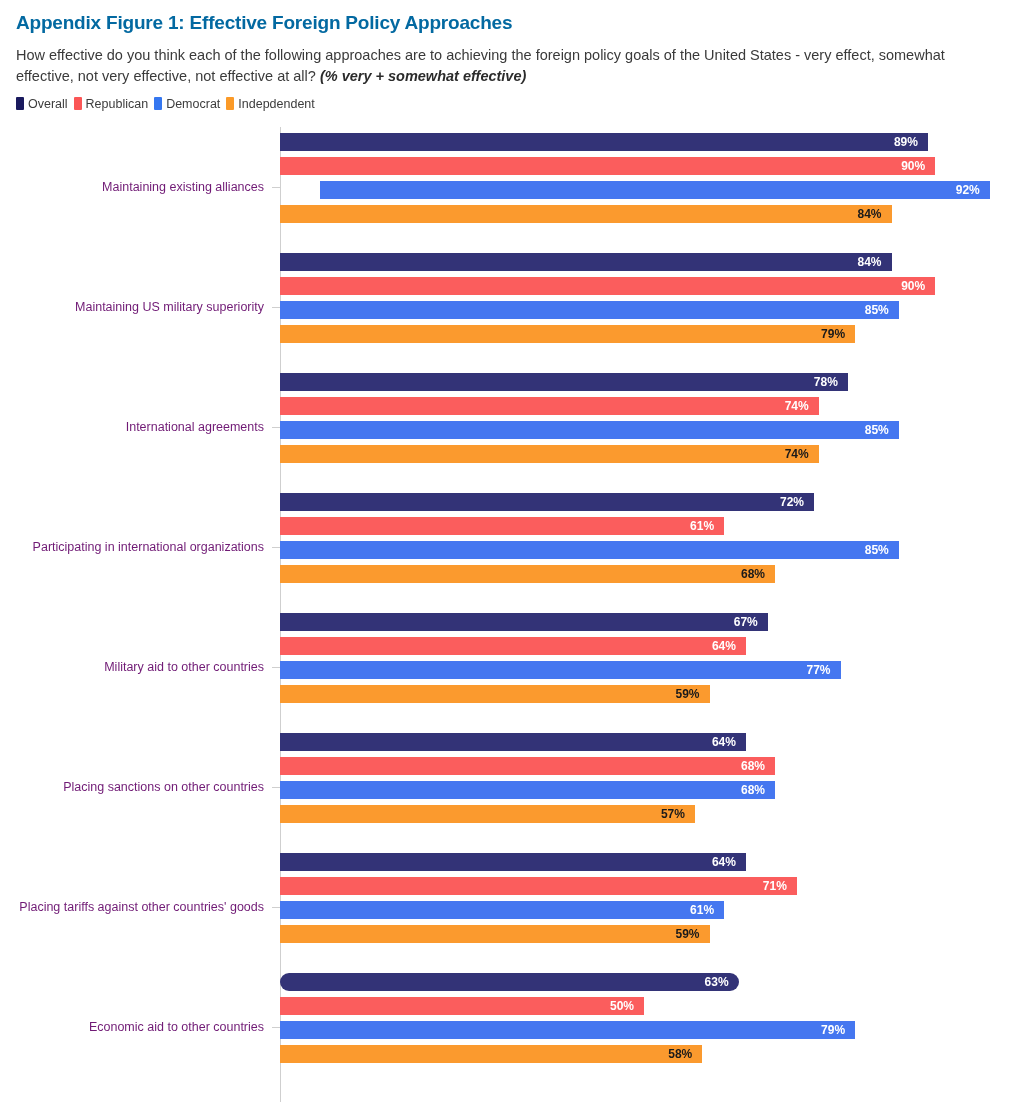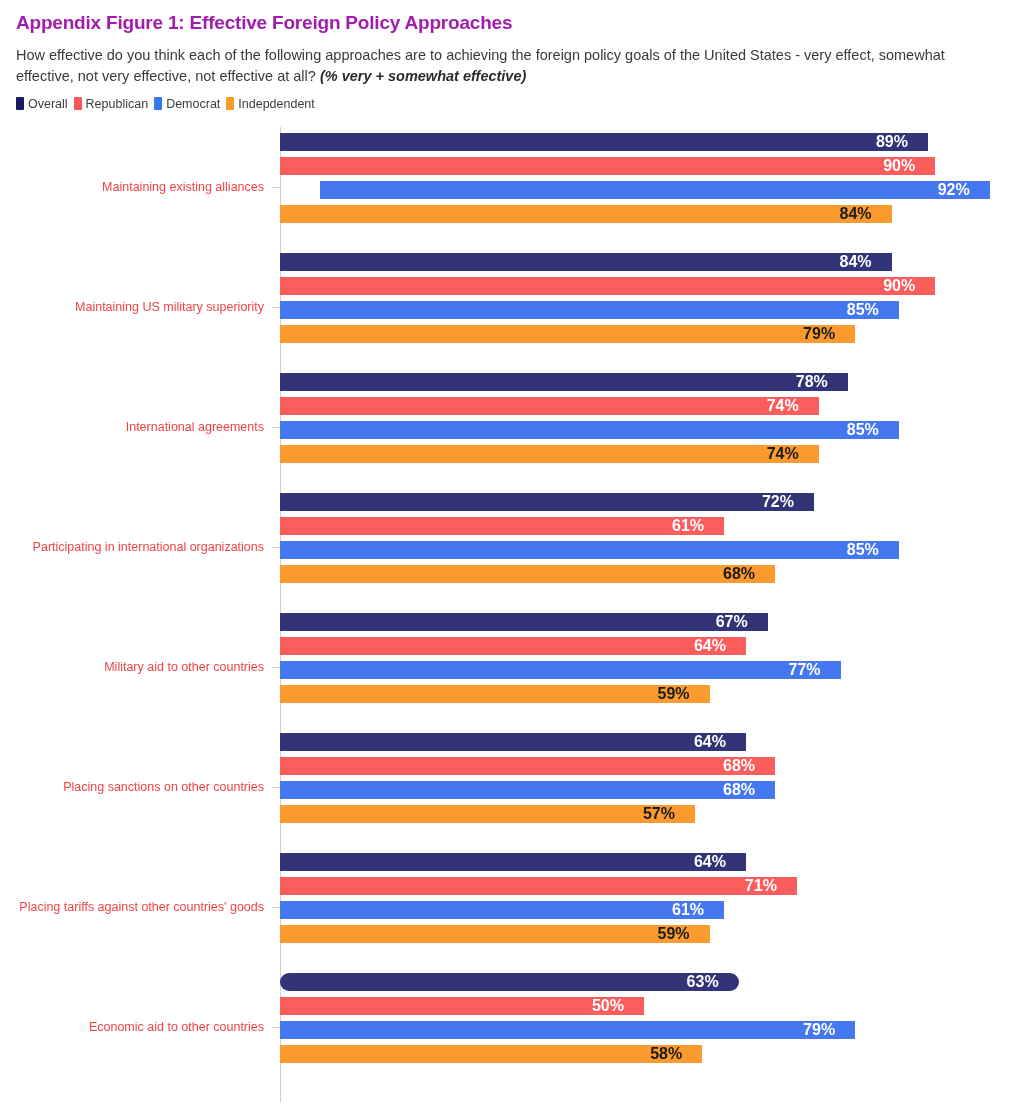--- a/index.html
+++ b/index.html
@@ -17,21 +17,21 @@
     position: relative;
   }
 
   
   .header {
     padding: 12px 16px 0 16px;
   }
   .chart-title {
     font-size: 19px;
     font-weight: bold;
-    color: #a21caf;
+    color: #0369a1;
     letter-spacing: -0.2px;
     margin: 0 0 10px 0;
     line-height: 1.2;
   }
   .chart-subtitle {
     font-size: 14.5px;
     font-weight: normal;
     color: #3a3a3a;
     line-height: 1.45;
     margin: 0;
@@ -90,21 +90,21 @@
   .group {
     position: relative;
     height: 120px;
   }
   .cat-label {
     position: absolute;
     right: 756px;           
     top: 50%;
     transform: translateY(-50%);
     font-size: 12.5px;
-    color: #ef4444;
+    color: #701a75;
     text-align: left;
     white-space: nowrap;
   }
   .cat-tick {
     position: absolute;
     left: 272px;
     top: 50%;
     width: 8px;
     height: 1px;
     background: #cfcfcf;
@@ -119,24 +119,24 @@
     height: 18px;
     margin-bottom: 6px;
   }
   .bar {
     height: 18px;
     position: relative;
     display: block;
   }
   .bar-value {
     position: absolute;
-    right: 20px;
+    right: 10px;
     top: 50%;
     transform: translateY(-50%);
-    font-size: 16px;
+    font-size: 12px;
     font-weight: bold;
     white-space: nowrap;
     line-height: 1;
     text-align: center;
   }
   .v-light { color: #ffffff; }
   .v-dark  { color: #1a1a1a; }
 </style>
 </head>
 <body>

